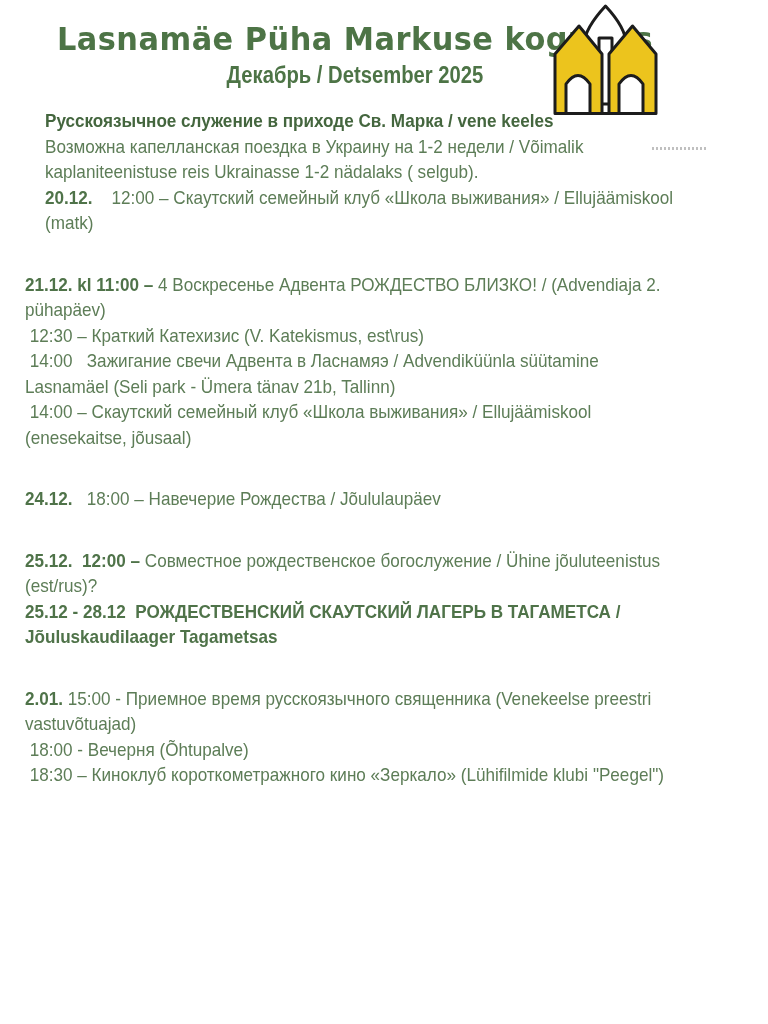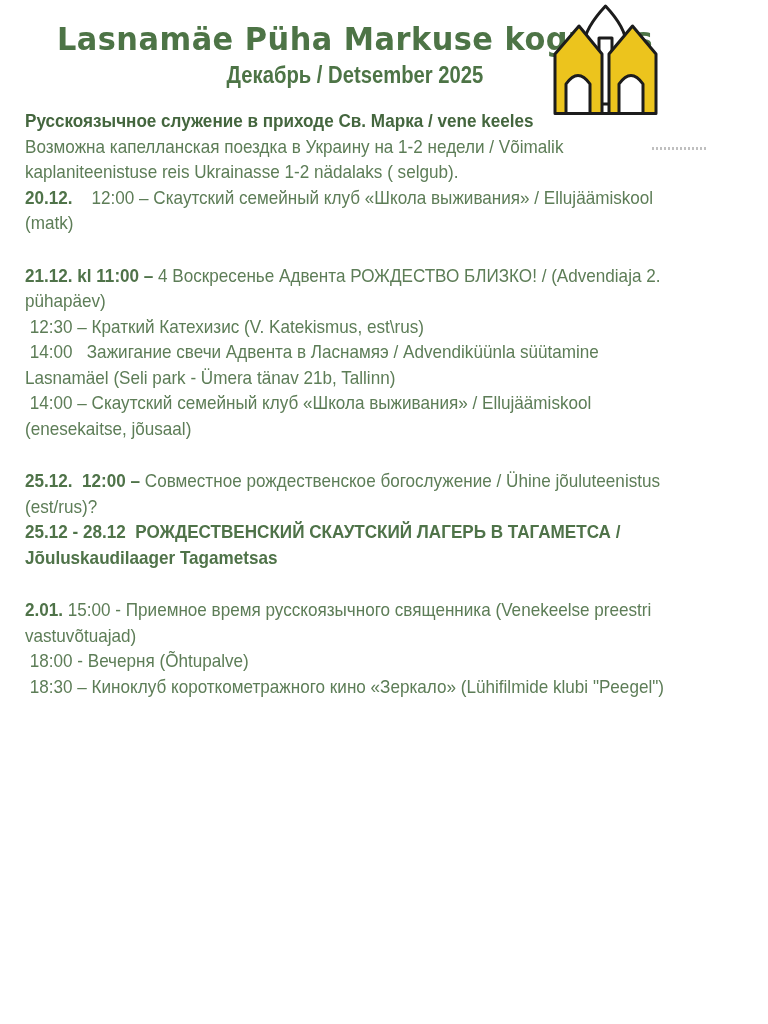--- a/index.html
+++ b/index.html
@@ -37,22 +37,22 @@
 
   
   .fine-print{
     position:absolute;left:652px;top:147px;width:54px;height:3px;
     background:repeating-linear-gradient(90deg,#b0b0b0 0 2px,transparent 2px 4px);
     opacity:0.8;
   }
 
   
   .schedule{position:absolute;left:25px;top:108px;width:730px;}
-  .group{margin-top:27px;}
-  .group:first-child{margin-top:0;}
+  .group{margin-top:36px;}
+  .group:first-child{margin-top:0;margin-left:20px;}
   .line{
     font-size:19px;line-height:25.5px;color:var(--body-green);
     white-space:pre;
     transform:scaleX(0.9);transform-origin:0 50%;
   }
   .line .b{font-weight:bold;color:var(--bold-green);}
   .line.head .b{color:var(--head-green);}
 </style>
 </head>
 <body>
@@ -90,20 +90,23 @@
       <div class="group">
         <div class="line"><span class="b">21.12. kl 11:00 –</span><span> 4 Воскресенье Адвента РОЖДЕСТВО БЛИЗКО! / (Advendiaja 2.</span></div>
         <div class="line"><span>pühapäev)</span></div>
         <div class="line"><span> 12:30 – Краткий Катехизис (V. Katekismus, est\rus)</span></div>
         <div class="line"><span> 14:00   Зажигание свечи Адвента в Ласнамяэ / Advendiküünla süütamine</span></div>
         <div class="line"><span>Lasnamäel (Seli park - Ümera tänav 21b, Tallinn)</span></div>
         <div class="line"><span> 14:00 – Скаутский семейный клуб «Школа выживания» / Ellujäämiskool</span></div>
         <div class="line"><span>(enesekaitse, jõusaal)</span></div>
       </div>
       <div class="group">
+        <div class="line"><span class="b">24.12.</span><span>   18:00 – Навечерие Рождества / Jõululaupäev</span></div>
+      </div>
+      <div class="group">
         <div class="line"><span class="b">25.12.  12:00 –</span><span> Совместное рождественское богослужение / Ühine jõuluteenistus</span></div>
         <div class="line"><span>(est/rus)?</span></div>
         <div class="line"><span class="b">25.12 - 28.12  РОЖДЕСТВЕНСКИЙ СКАУТСКИЙ ЛАГЕРЬ В ТАГАМЕТСА /</span></div>
         <div class="line"><span class="b">Jõuluskaudilaager Tagametsas</span></div>
       </div>
       <div class="group">
         <div class="line"><span class="b">2.01.</span><span> 15:00 - Приемное время русскоязычного священника (Venekeelse preestri</span></div>
         <div class="line"><span>vastuvõtuajad)</span></div>
         <div class="line"><span> 18:00 - Вечерня (Õhtupalve)</span></div>
         <div class="line"><span> 18:30 – Киноклуб короткометражного кино «Зеркало» (Lühifilmide klubi "Peegel")</span></div>

